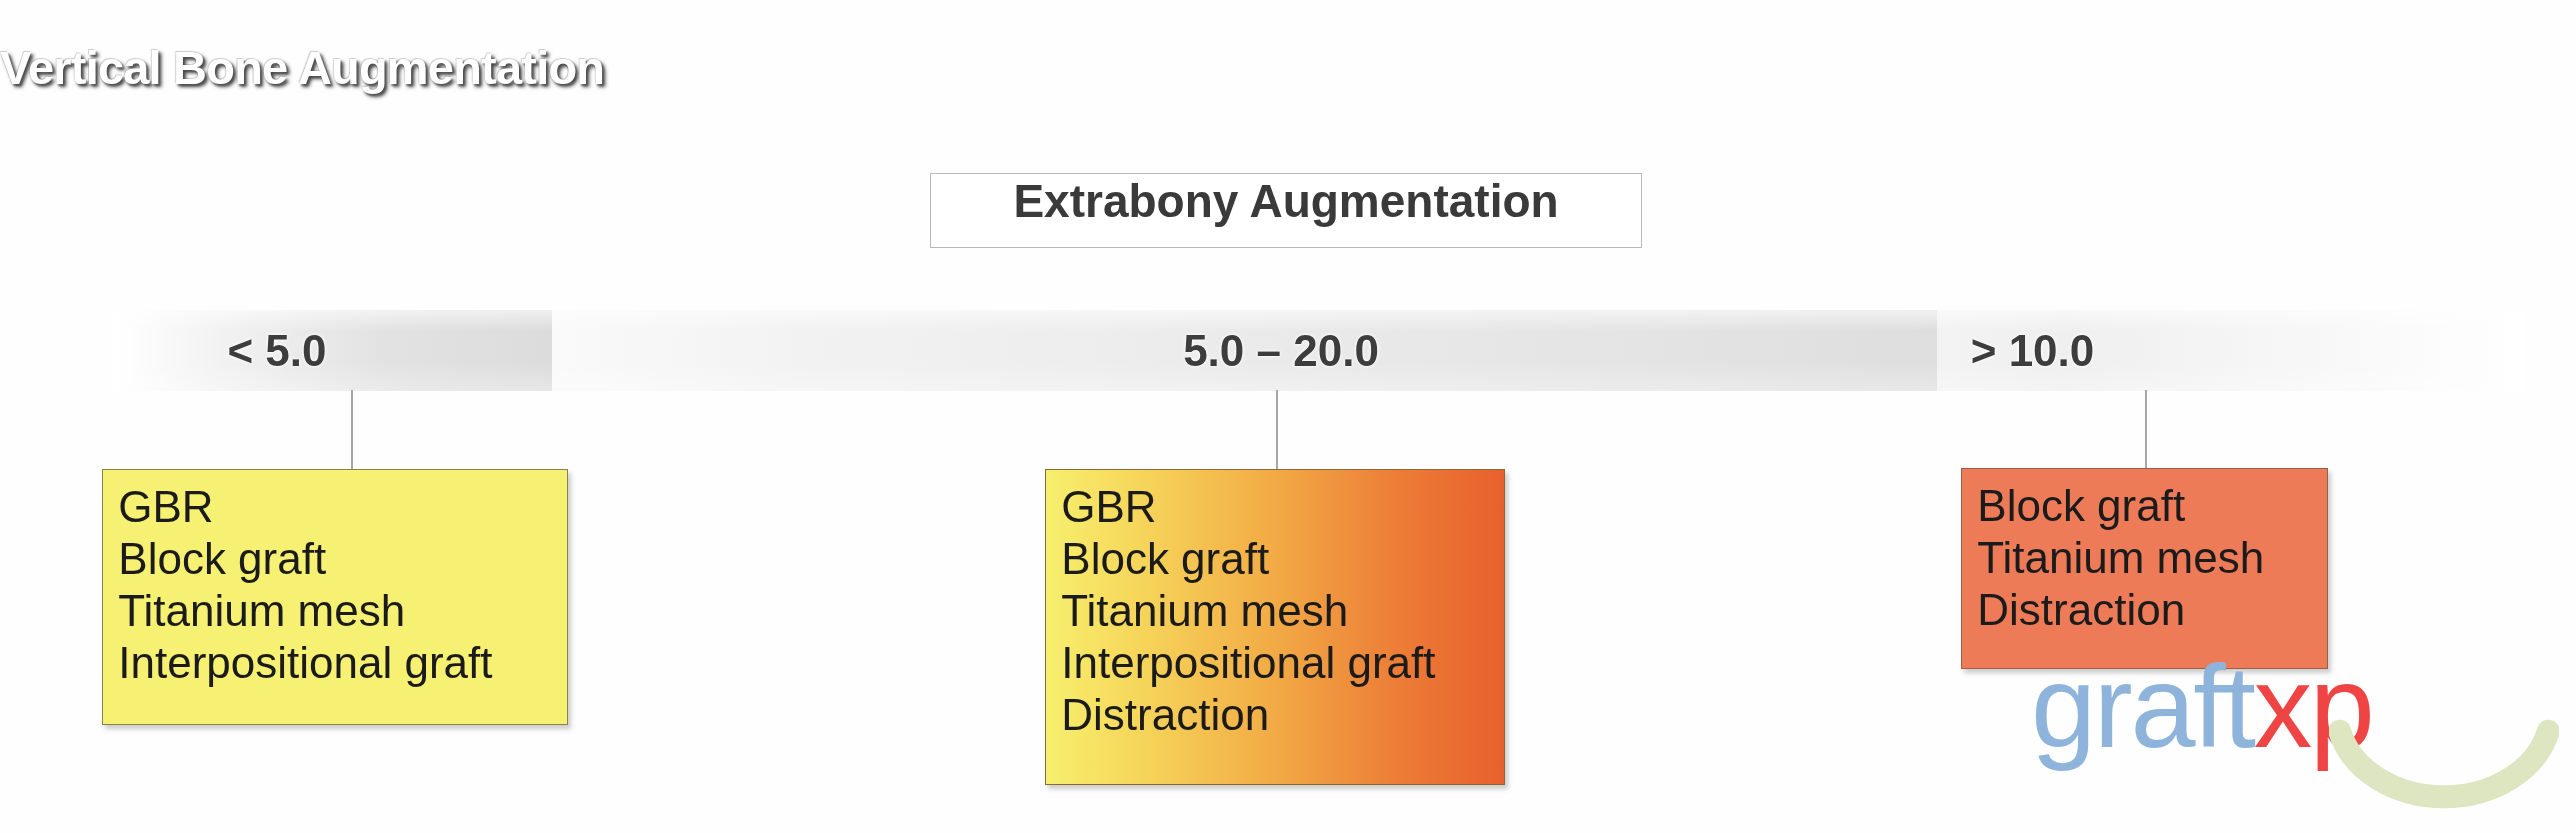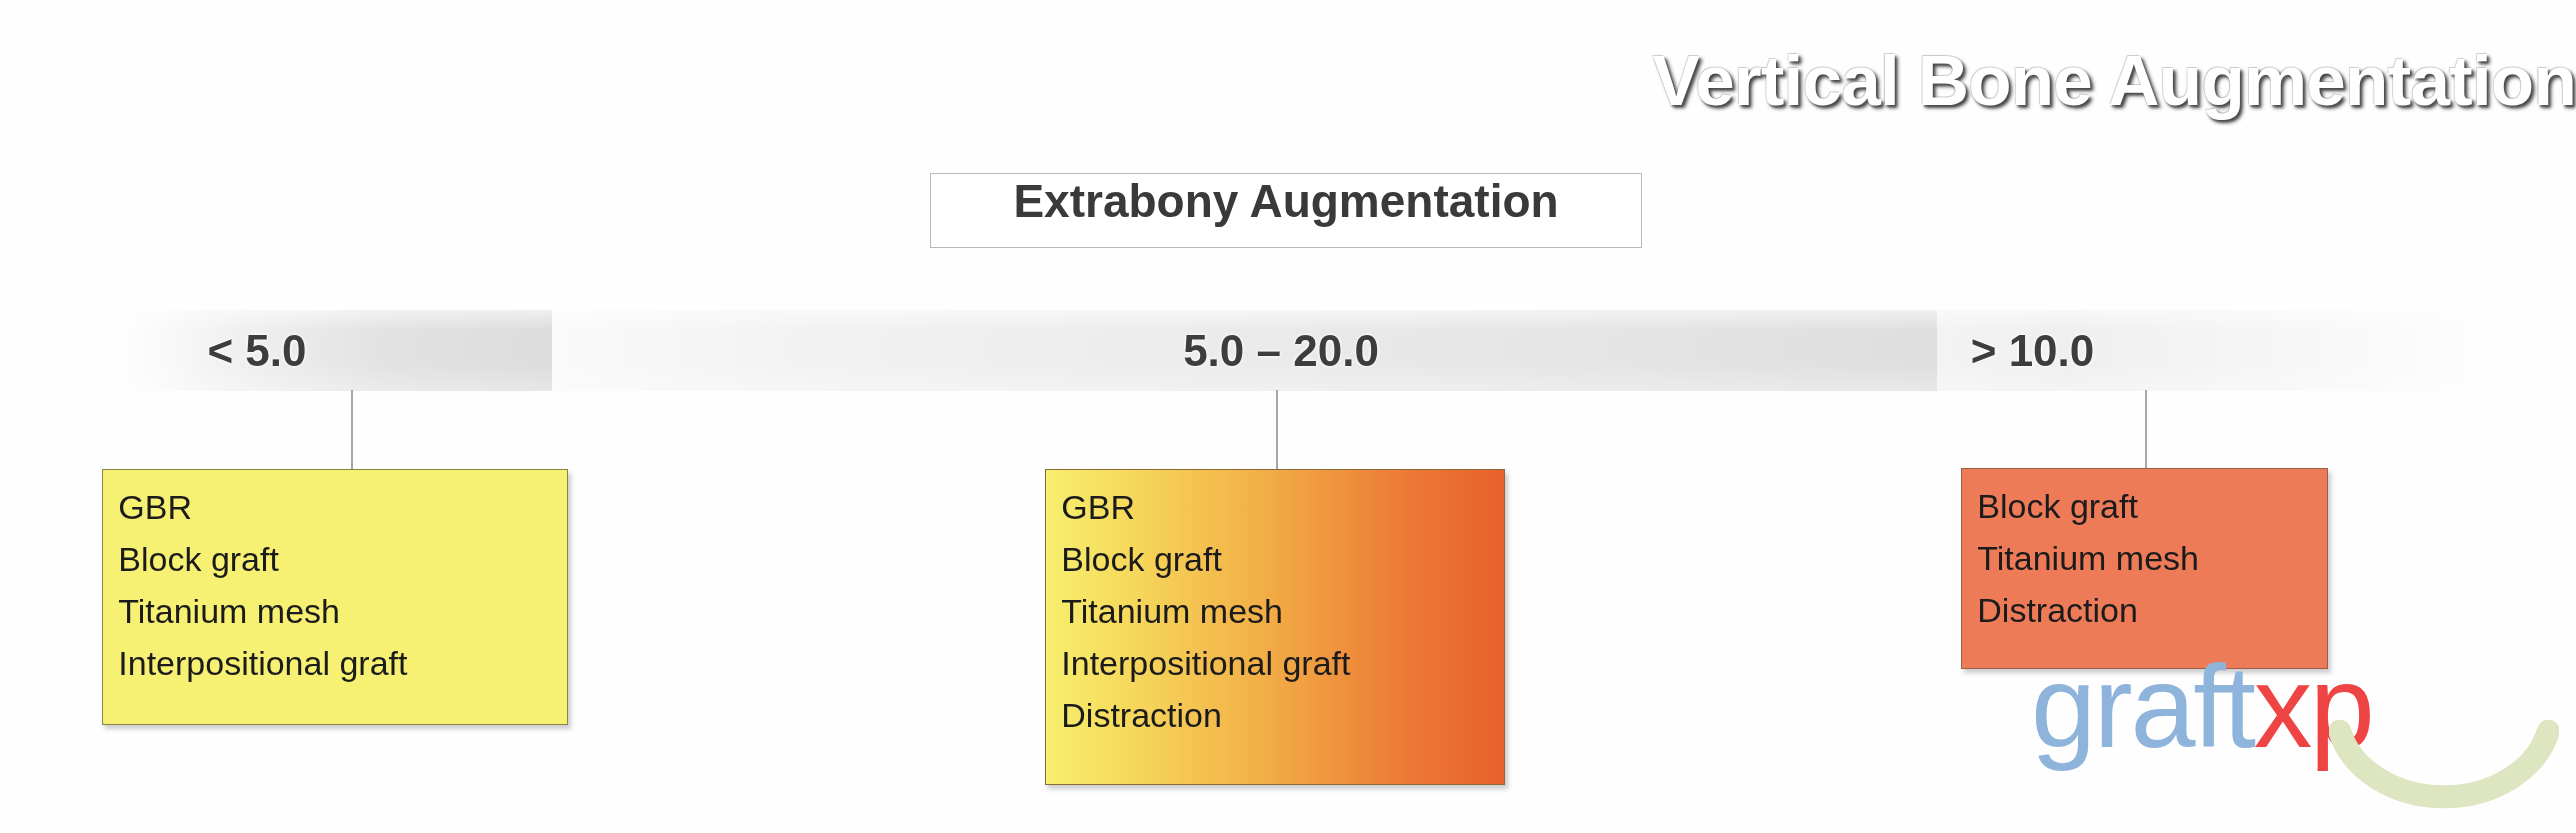--- a/index.html
+++ b/index.html
@@ -23,22 +23,22 @@
     height: 833px;
     background: #fefefe;
   }
 
   
   #slide-title {
     position: absolute;
     left: 0;
     top: 40px;
     width: 2576px;
-    text-align: right;
-    font-size: 71px;
+    text-align: left;
+    font-size: 47px;
     font-weight: bold;
     letter-spacing: -0.8px;
     color: #ffffff;
     text-shadow:
        3.1px 3.1px 3.8px rgba(60,60,60,0.85),
        1.5px 1.5px 2.3px rgba(90,90,90,0.75),
       -0.8px -0.8px 0.8px rgba(170,170,170,0.55);
     white-space: nowrap;
   }
 
@@ -101,21 +101,21 @@
     top: 310px;
     height: 81px;
     line-height: 81px;
     font-size: 44px;
     font-weight: bold;
     color: #3d3d3d;
     text-shadow: 0 0 4.6px rgba(255,255,255,0.95), 0 0 2.3px rgba(255,255,255,0.9);
     white-space: nowrap;
     text-align: center;
   }
-  #bar-label-low   { left: 88px;  width: 338px; }
+  #bar-label-low   { left: 108px;  width: 338px; }
   #bar-label-mid   { left: 1028px; width: 506px; }
   #bar-label-high  { left: 1787px; width: 491px; }
 
   
   .connector {
     position: absolute;
     width: 2.3px;
     background: #a6a6a6;
   }
   #connector-low  { left: 351px;  top: 390px; height: 80px; }
@@ -124,21 +124,21 @@
 
   
   .option-box {
     position: absolute;
     box-sizing: border-box;
     border: 1.5px solid #7a7145;
     box-shadow: 3.1px 3.8px 4.6px rgba(90,90,90,0.30);
     padding: 10.7px 14px 7.7px 15.3px;
   }
   .option-line {
-    font-size: 34px;
+    font-size: 44px;
     line-height: 52px;
     color: #1b1b1b;
     white-space: nowrap;
   }
 
   #box-low {
     left: 102px;
     top: 469px;
     width: 466px;
     height: 256px;

